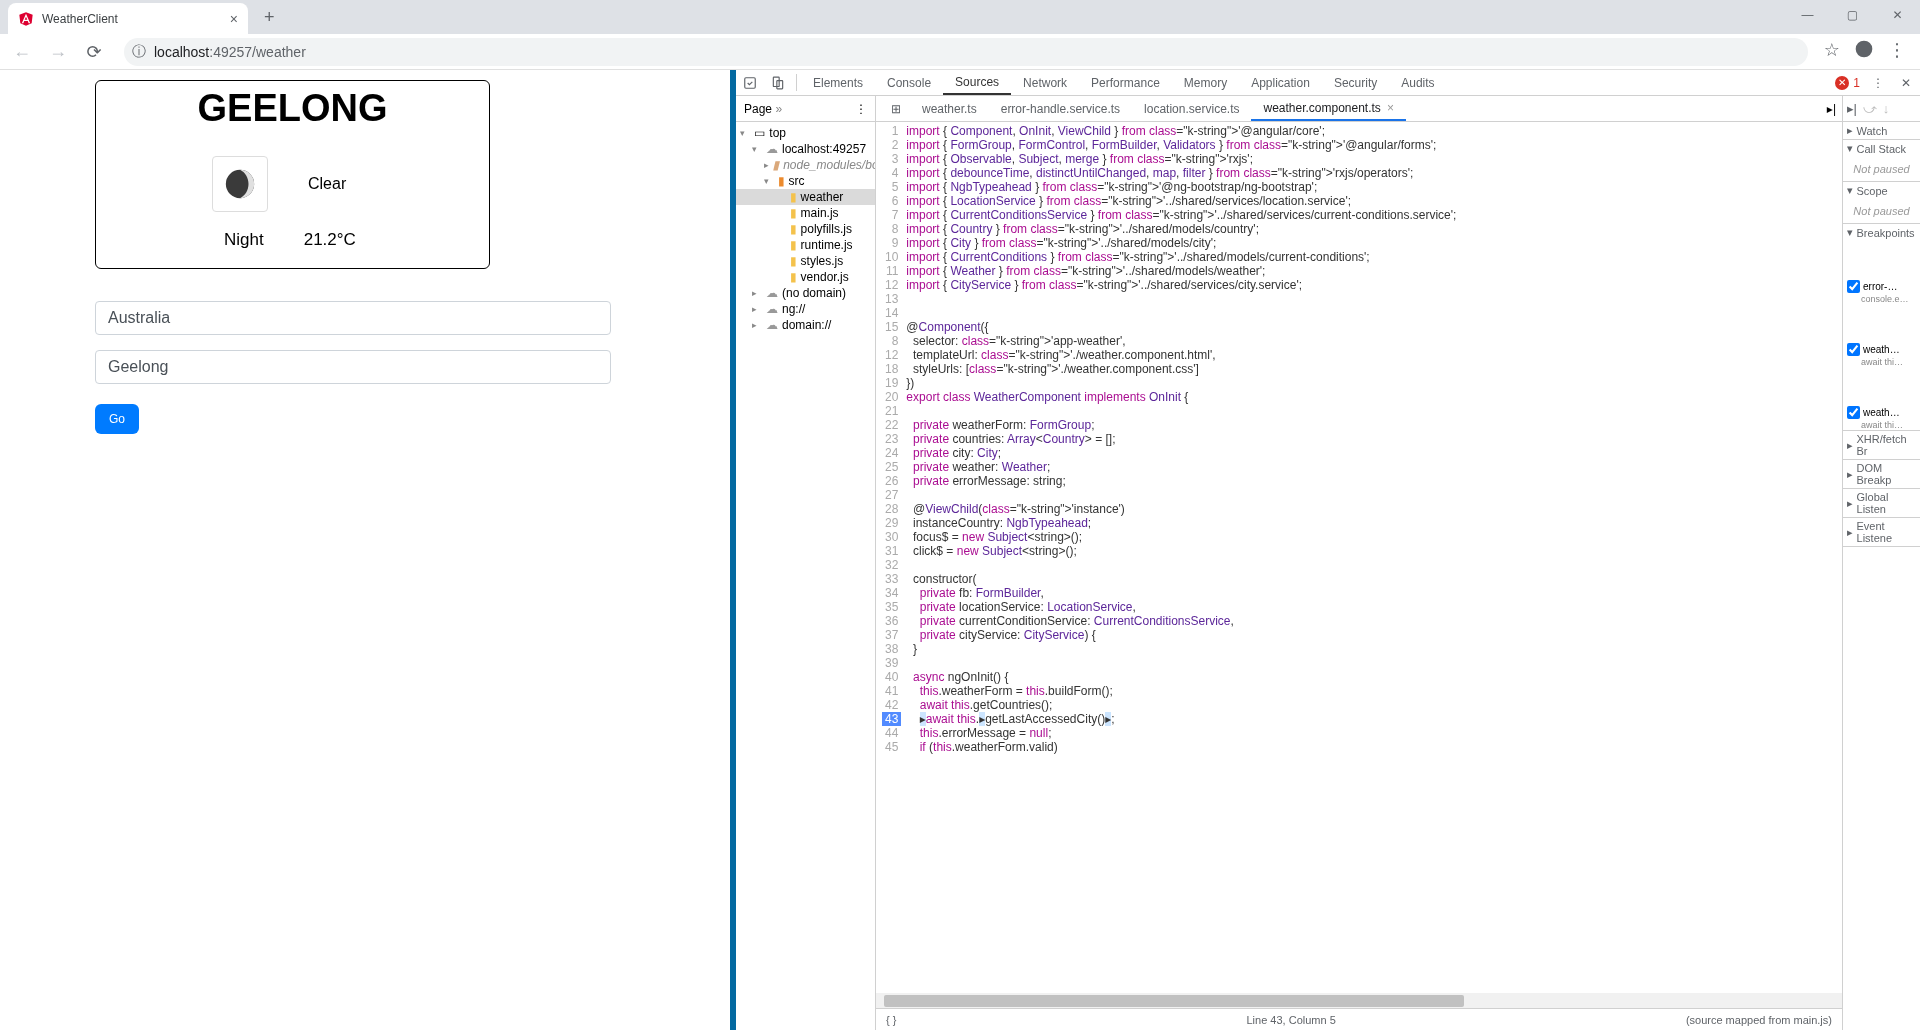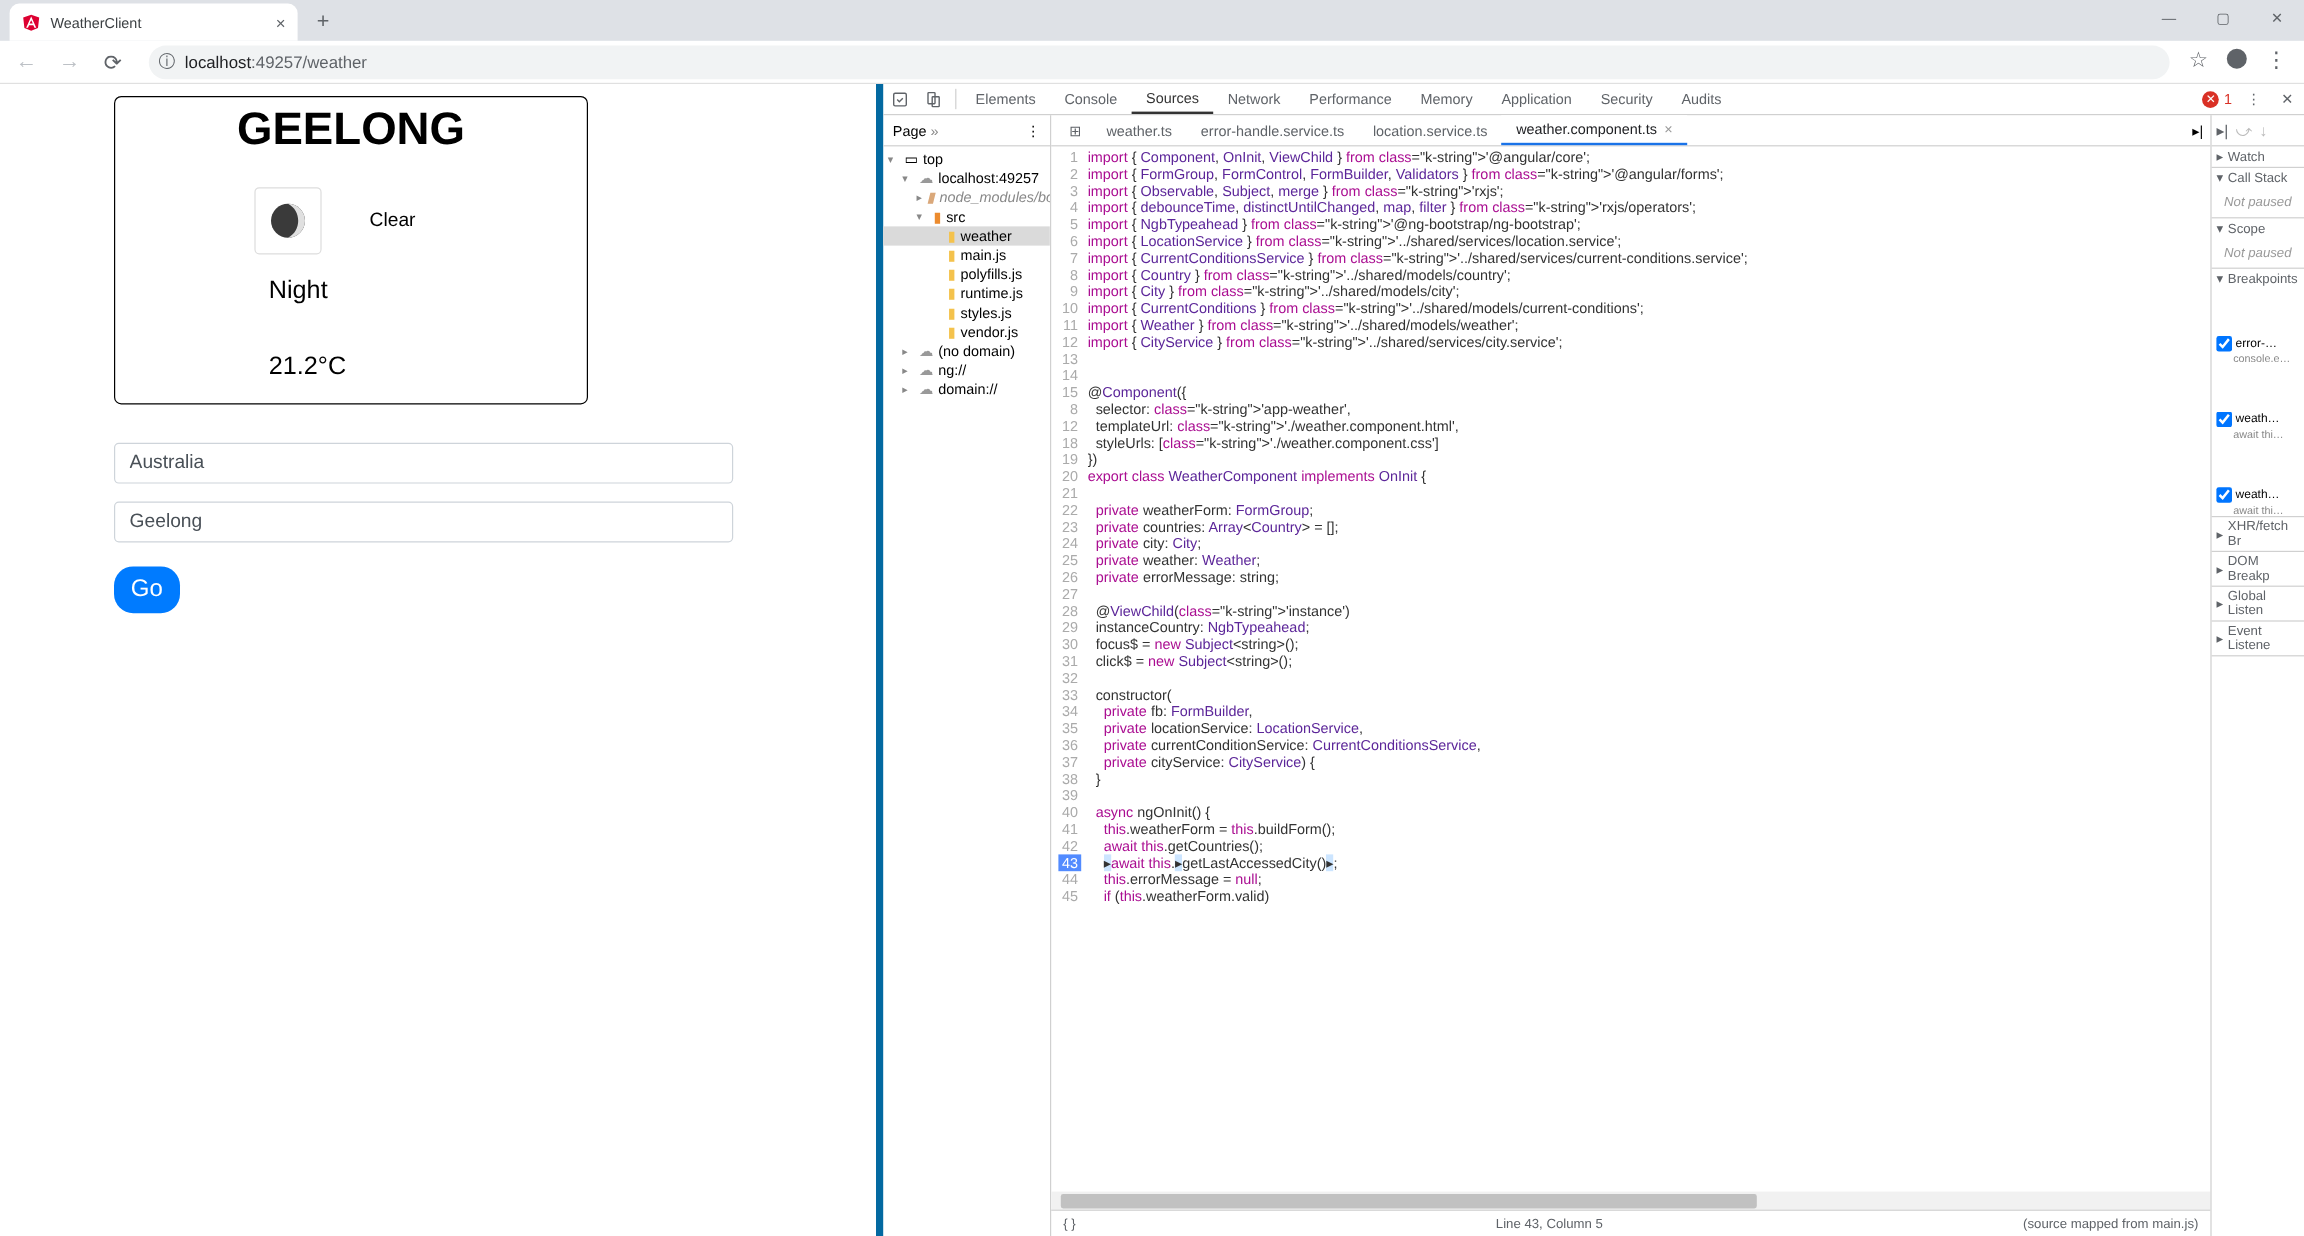--- a/index.html
+++ b/index.html
@@ -25,25 +25,25 @@
     
     .main { display: flex; height: calc(100vh - 70px); }
     .page { width: 730px; padding: 10px 10px 10px 95px; }
     
     
     .weather-card { border: 1.5px solid #000; border-radius: 6px; padding: 6px 16px 18px; width: 395px; }
     .weather-title { font-size: 38px; font-weight: 700; text-align: center; margin-bottom: 26px; }
     .weather-row { display: flex; align-items: center; gap: 40px; margin-left: 100px; }
     .moon-icon { width: 56px; height: 56px; border: 1px solid #ddd; border-radius: 4px; display: flex; align-items: center; justify-content: center; }
     .moon-icon svg { width: 34px; height: 34px; }
-    .nighttime-row { display: flex; gap: 40px; margin-left: 112px; margin-top: 18px; font-size: 21px; flex-direction: column;}
+    .nighttime-row { display: flex; gap: 40px; margin-left: 112px; margin-top: 18px; font-size: 17px;}
     
     .inputs-wrap { margin-top: 32px; }
     .input-field { width: 516px; padding: 7px 12px; border: 1px solid #ced4da; border-radius: 4px; font-size: 16px; color: #495057; margin-bottom: 15px; display: block; }
-    .go-btn { background: #007bff; color: #fff; border: none; border-radius: 16px; padding: 8px 14px; font-size: 20px; cursor: pointer; margin-top: 5px; }
+    .go-btn { background: #007bff; color: #fff; border: none; border-radius: 6px; padding: 8px 14px; font-size: 12px; cursor: pointer; margin-top: 5px; }
     
     
     .devtools { flex: 1; display: flex; border-left: 6px solid #0369a1; background: #fff; font-family: 'Segoe UI', sans-serif; font-size: 12px;}
     .dt-tabs-row { height: 26px; border-bottom: 1px solid #d0d0d0; display: flex; align-items: stretch; color: #5f6368; font-size: 12px; }
     .dt-icon-btn { width: 28px; display: flex; align-items: center; justify-content: center; cursor: pointer; color: #5f6368; }
     .dt-tab { padding: 0 12px; display: flex; align-items: center; cursor: pointer; }
     .dt-tab.active { color: #333; border-bottom: 2px solid #333; }
     .dt-errors { display: flex; align-items: center; gap: 4px; padding: 0 4px; }
     .err-badge { background: #d93025; color: #fff; border-radius: 50%; width: 14px; height: 14px; display: inline-flex; align-items: center; justify-content: center; font-size: 10px; }
     .err-count { color: #d93025; }

